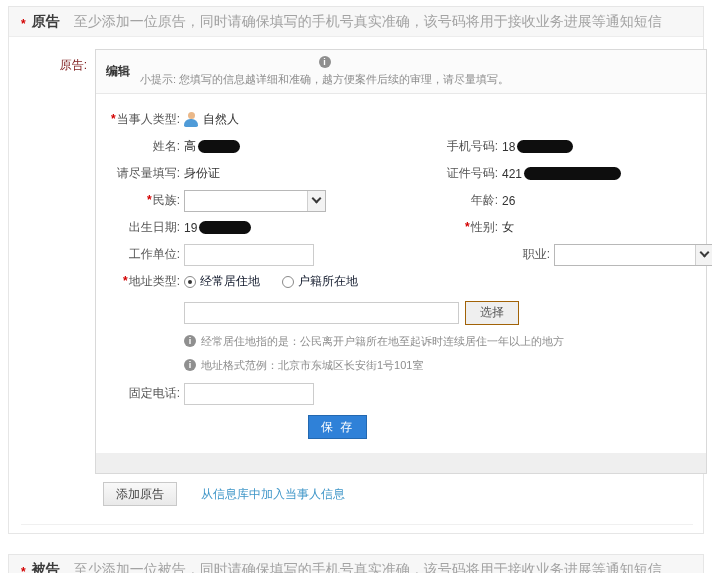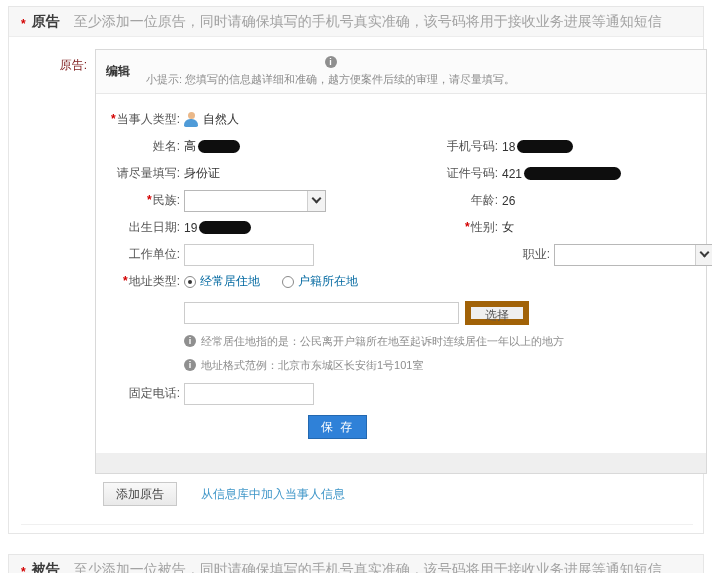--- a/index.html
+++ b/index.html
@@ -23,21 +23,21 @@
   .sect-title { font-size:14px; font-weight:bold; color:#3c3c3c; }
   .sect-hint { font-size:14px; color:#a3a3a3; margin-left:8px; }
   .sect-body { padding:12px 10px 8px 12px; }
 
   .party-row { display:flex; align-items:flex-start; }
   .party-label { width:74px; text-align:right; padding-right:8px; padding-top:8px; color:#7f1d1d; flex:none; }
 
   
   .editor { flex:1; border:1px solid #d9d9d9; background:#fff; }
   .editor-head {
-    display:flex; align-items:center; gap:16px;
+    display:flex; align-items:center; gap:10px;
     padding:6px 10px; background:#fbfbfb; border-bottom:1px solid #e8e8e8;
   }
   .tab { font-weight:bold; color:#333; cursor:pointer; }
   .tip { color:#8d8d8d; font-size:11px; display:flex; align-items:center; gap:4px;flex-direction:column; }
 
   .info-icon {
     display:inline-block; width:12px; height:12px; border-radius:50%;
     background:#8f8f8f; color:#fff; font-style:normal; font-weight:bold;
     font-size:9px; line-height:12px; text-align:center; flex:none;
   }
@@ -67,25 +67,25 @@
   .select .arrowbox {
     width:18px; height:20px; background:#f3f3f3; border-left:1px solid #cfcfcf;
     display:flex; align-items:center; justify-content:center;
   }
   .chev { width:7px; height:7px; border-right:2px solid #3a3a3a; border-bottom:2px solid #3a3a3a; transform:rotate(45deg); margin-top:-4px; }
   .sel-eth { width:142px; }
   .sel-occ { width:160px; margin-right:-8px; }
 
   .radio { display:inline-block; width:12px; height:12px; border:1px solid #8a8a8a; border-radius:50%; background:#fff; position:relative; margin-right:4px; vertical-align:-2px; cursor:pointer; }
   .radio.checked::after { content:""; position:absolute; left:3px; top:3px; width:4px; height:4px; border-radius:50%; background:#333; }
-  .radio-opt { display:flex; align-items:center; margin-right:22px; color:#0369a1; }
+  .radio-opt { display:flex; align-items:center; margin-right:22px; color:#0f172a; }
 
   .choose-btn {
     height:24px; padding:0 14px; margin-left:6px;
-    background:#efefef; border:6px solid #a16207; color:#555; font-size:12px; cursor:pointer;
+    background:#efefef; border:1px solid #a16207; color:#555; font-size:12px; cursor:pointer;
     font-family:inherit;
   }
   .hint-row { display:flex; align-items:center; gap:5px; margin:6px 0 6px 88px; color:#8d8d8d; font-size:11px; min-height:18px; }
 
   .save-row { padding:8px 0 10px 212px; }
   .save-btn {
     min-width:58px; height:24px; padding:0 12px;
     background:#2f81d8; border:1px solid #2368b0; color:#fff;
     font-size:12px; letter-spacing:2px; cursor:pointer; font-family:inherit;
   }

